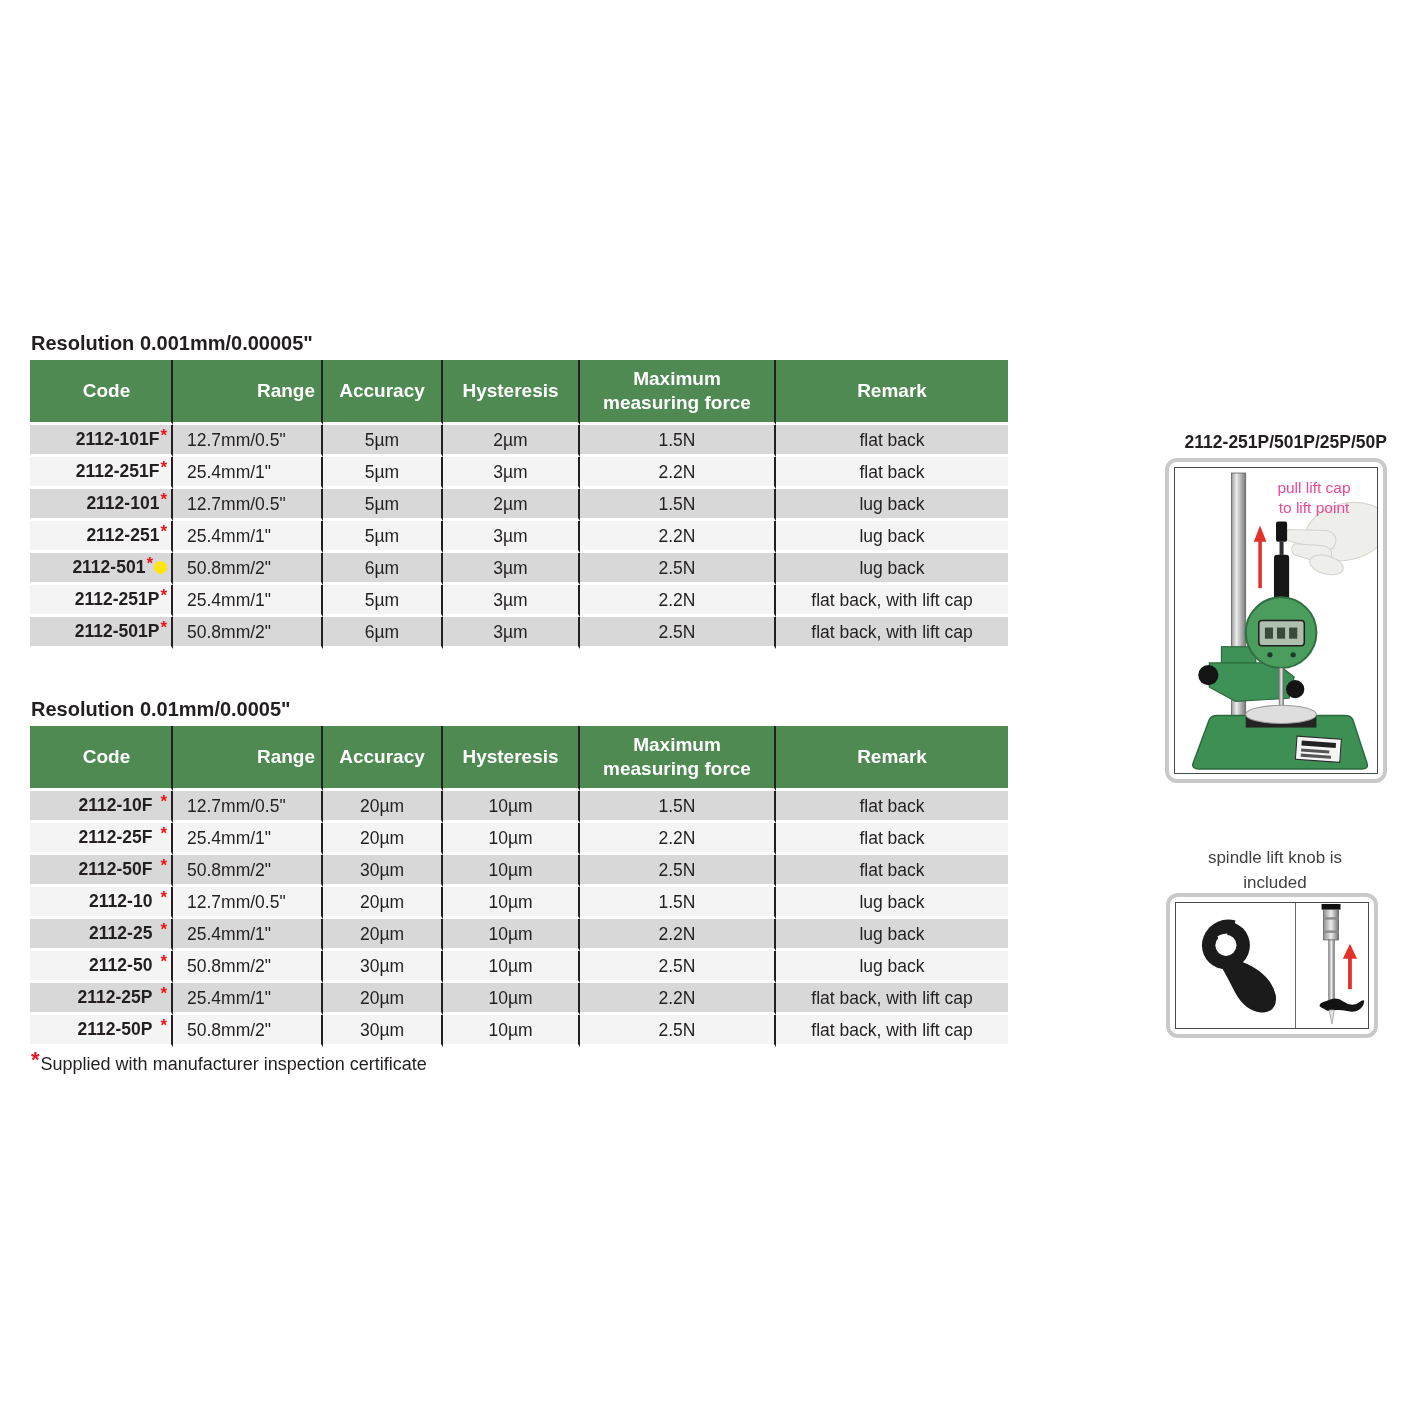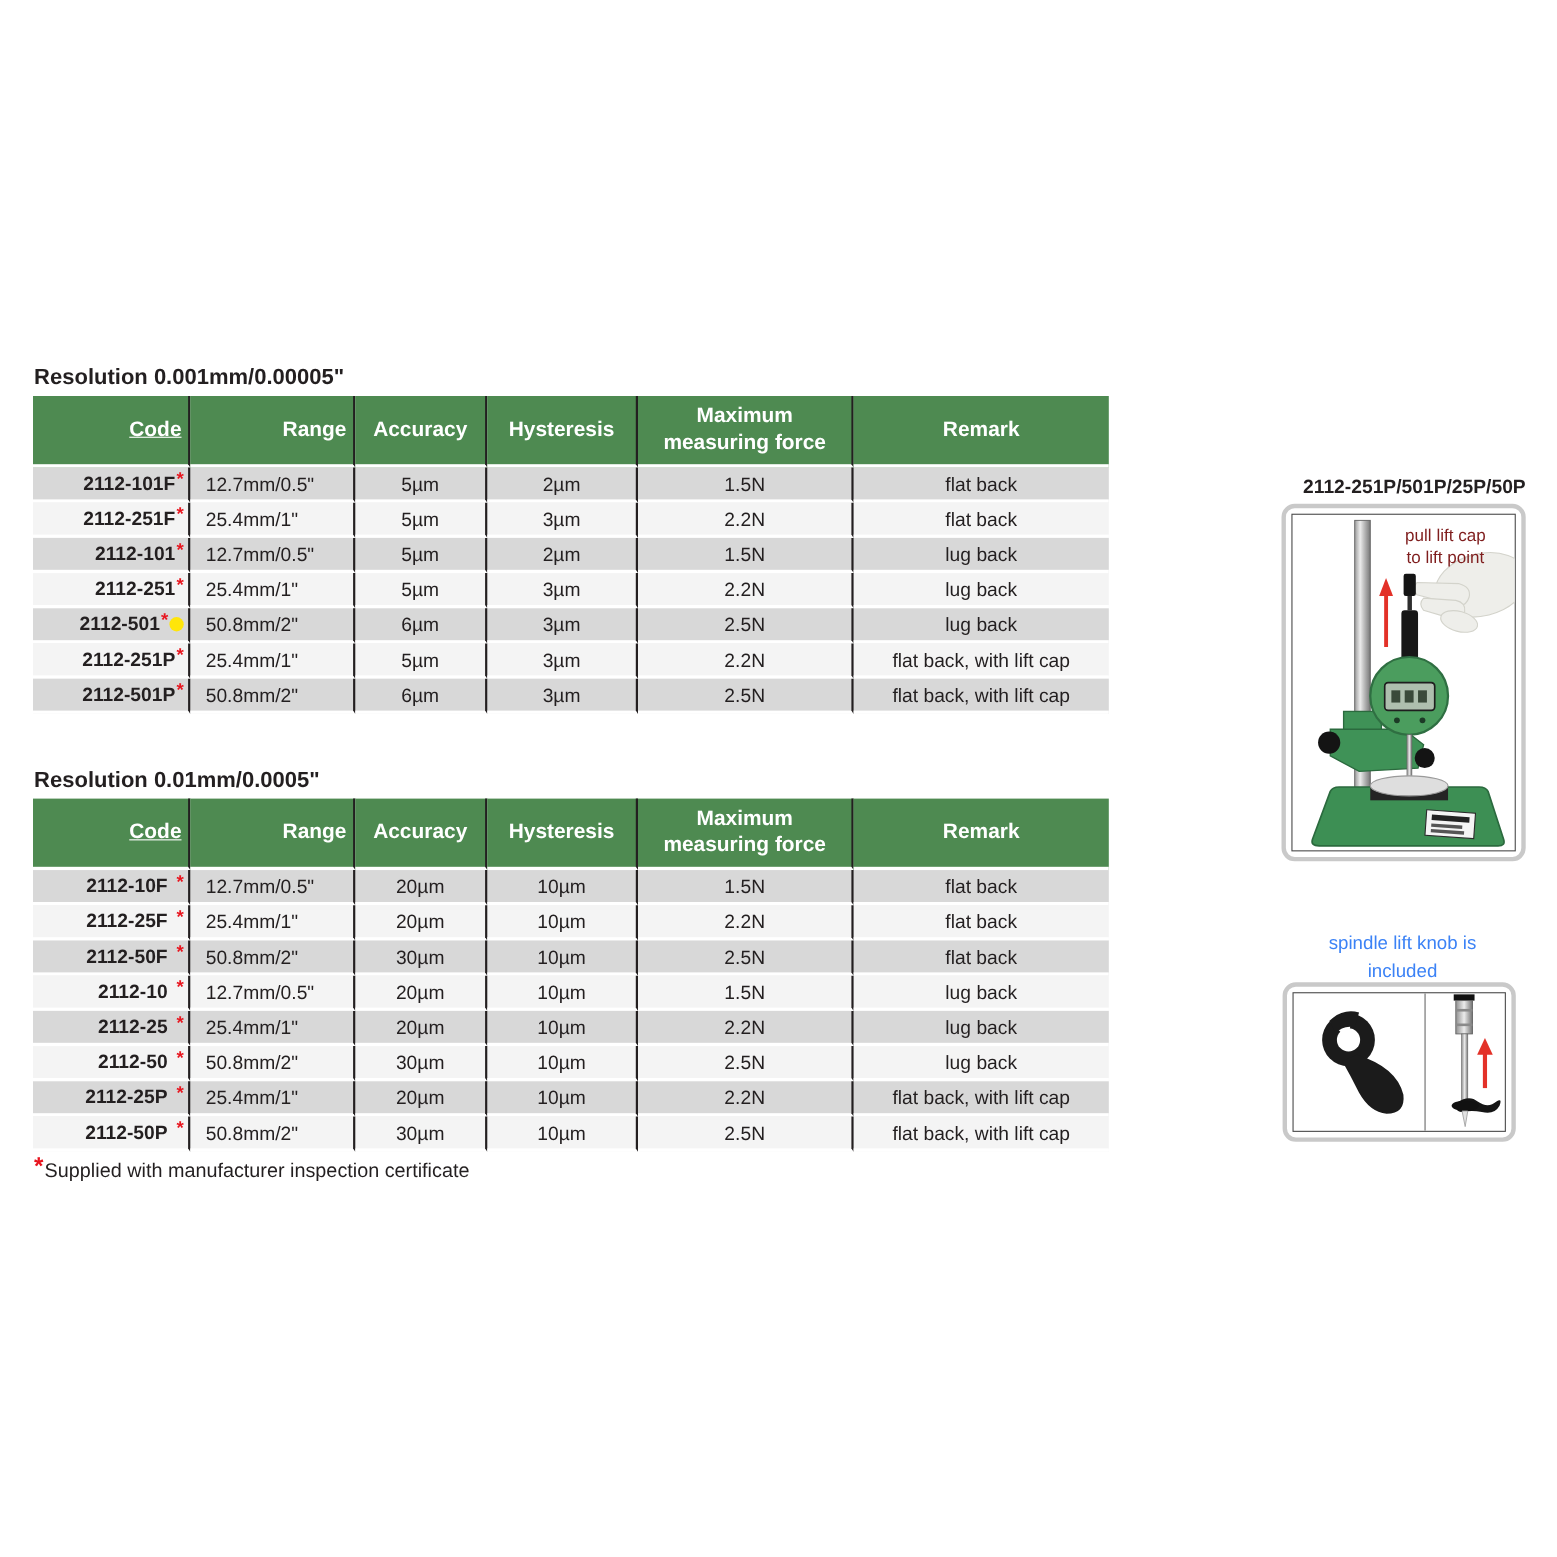--- a/index.html
+++ b/index.html
@@ -12,21 +12,21 @@
   
   .sec-title{font-size:20px;font-weight:bold;color:#231f20;white-space:nowrap;}
 
   
   table.spec{border-collapse:separate;border-spacing:0;table-layout:fixed;width:978px;}
   table.spec th{
     background:#4e8a51;color:#ffffff;font-weight:bold;font-size:19px;line-height:24px;
     height:62px;border-right:2px solid #231f20;border-bottom:3px solid #ffffff;
     text-align:center;padding:0 6px;vertical-align:middle;
   }
-  table.spec th:first-child{text-align:right;padding-left:18px;text-decoration:underline;}
+  table.spec th:first-child{text-align:center;padding-left:18px;}
   table.spec th:nth-child(2){text-align:right;padding-left:14px;}
   table.spec th:last-child{border-right:none;}
   table.spec td{
     height:29px;font-size:17.5px;line-height:20px;text-align:center;vertical-align:middle;
     border-right:2px solid #231f20;border-bottom:3px solid #ffffff;padding:0 4px;color:#231f20;
   }
   table.spec td:last-child{border-right:none;}
   table.spec td.code{text-align:right;padding-left:18px;font-weight:bold;white-space:nowrap;}
   table.spec td.range{text-align:left;padding-left:14px;}
   table.spec tbody tr:nth-child(odd){background:#d8d8d8;}
@@ -44,23 +44,23 @@
   .side-caption{font-size:17.5px;font-weight:bold;text-align:right;white-space:nowrap;}
   .photo-box{
     border:4px solid #c9c9c9;border-radius:12px;background:#ffffff;padding:5px;box-sizing:border-box;
   }
   .photo-inner{
     border:1.5px solid #4a4a4a;background:#ffffff;width:100%;height:100%;
     box-sizing:border-box;position:relative;overflow:hidden;
   }
   .pull-note{
     position:absolute;top:10px;right:4px;width:118px;text-align:center;
-    font-size:15.5px;line-height:20px;color:#7f1d1d;
-  }
-  .side-note{font-size:17px;line-height:25px;text-align:center;color:#3b82f6;}
+    font-size:15.5px;line-height:20px;color:#ec4899;
+  }
+  .side-note{font-size:17px;line-height:25px;text-align:center;color:#404040;}
   .split{display:flex;width:100%;height:100%;}
   .split .panel-l{width:62%;height:100%;position:relative;}
   .split .panel-r{width:38%;height:100%;border-left:1.5px solid #6a6a6a;position:relative;box-sizing:border-box;}
   svg{display:block;}
 </style>
 </head>
 <body>
 
 <div class="abs sec-title" style="left:31px;top:332px;">Resolution 0.001mm/0.00005"</div>
 

